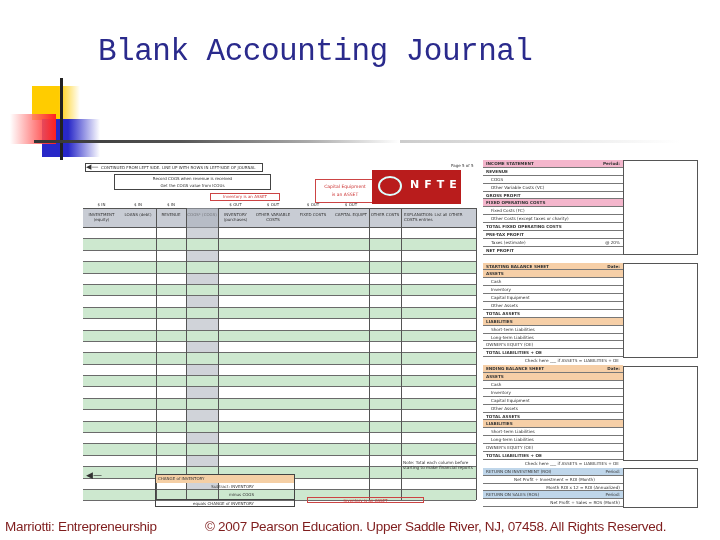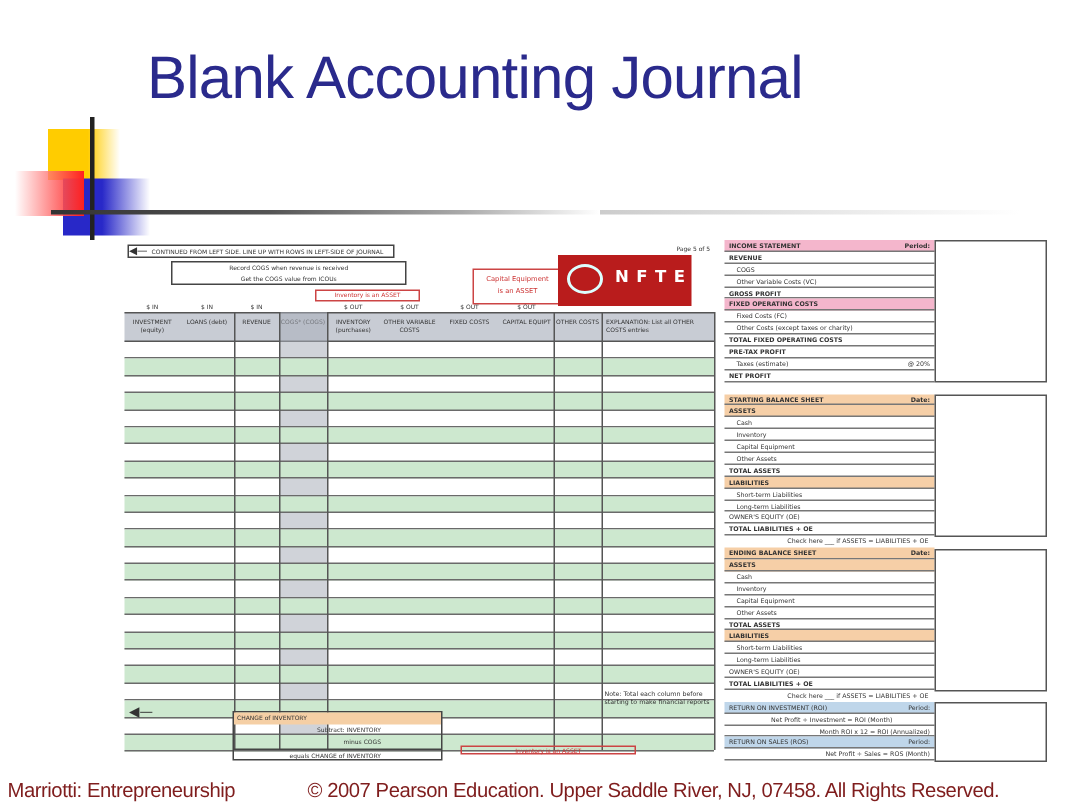--- a/index.html
+++ b/index.html
@@ -4,21 +4,21 @@
 <style>
 *{box-sizing:border-box;margin:0;padding:0}
 body{width:720px;height:540px;background:#fff;position:relative;overflow:hidden;font-family:"DejaVu Sans",sans-serif}
 .deco{position:absolute}
 .sq-yellow{left:32px;top:86px;width:48px;height:34px;background:linear-gradient(90deg,#ffcc00 55%,rgba(255,204,0,0));}
 .sq-red{left:10px;top:114px;width:46px;height:30px;background:linear-gradient(90deg,rgba(255,255,255,0.6),#ff2020);}
 .sq-blue{left:42px;top:119px;width:58px;height:38px;background:linear-gradient(90deg,#2828c8 45%,rgba(40,40,200,0));}
 .vline{left:60px;top:78px;width:3px;height:82px;background:#222}
 .hline{left:34px;top:140px;width:366px;height:3px;background:linear-gradient(90deg,#333 0%,#555 40%,#aaa 75%,rgba(200,200,200,0))}
 .hline2{left:400px;top:140px;width:280px;height:3px;background:linear-gradient(90deg,#ccc,rgba(255,255,255,0))}
-.title{position:absolute;left:98px;top:28px;color:#2a2a8c;font-size:40px;line-height:48px;font-family:Liberation Sans, sans-serif;letter-spacing:-0.5px}
+.title{position:absolute;left:98px;top:28px;color:#2a2a8c;font-size:31px;line-height:48px;font-family:Liberation Mono, monospace;letter-spacing:-0.5px}
 .sheet{position:absolute;left:83px;top:160px;width:617px;height:350px;font-size:5px;color:#333}
 .topbar{position:absolute;left:2px;top:3px;width:178px;height:9px;border:1px solid #444;font-size:4px;padding-left:15px;line-height:7px}
 .arrow-left{position:absolute;left:3px;top:5px;font-size:7px;line-height:5px}
 .box2{position:absolute;left:31px;top:14px;width:157px;height:16px;border:1px solid #444;font-size:4px;text-align:center;line-height:7px}
 .inv-asset{position:absolute;left:127px;top:33px;width:70px;height:8px;border:1px solid #c44;color:#c33;font-size:4px;text-align:center;line-height:6px}
 .cap-eq{position:absolute;left:232px;top:19px;width:60px;height:24px;border:1px solid #c44;color:#c33;font-size:4.5px;text-align:center;line-height:8px;padding-top:3px}
 .logo{position:absolute;left:289px;top:10px;width:89px;height:34px;background:#b91c1c;color:#fff;font-weight:bold;font-size:11px;letter-spacing:5px;padding-left:38px;line-height:30px}
 .logo-globe{position:absolute;left:6px;top:6px;width:24px;height:20px;border-radius:50%;border:2px solid #dff;}
 .page-no{position:absolute;left:368px;top:3px;font-size:4px}
 .hdrs{position:absolute;left:0;top:42px;width:393px;font-size:4px;height:8px}

